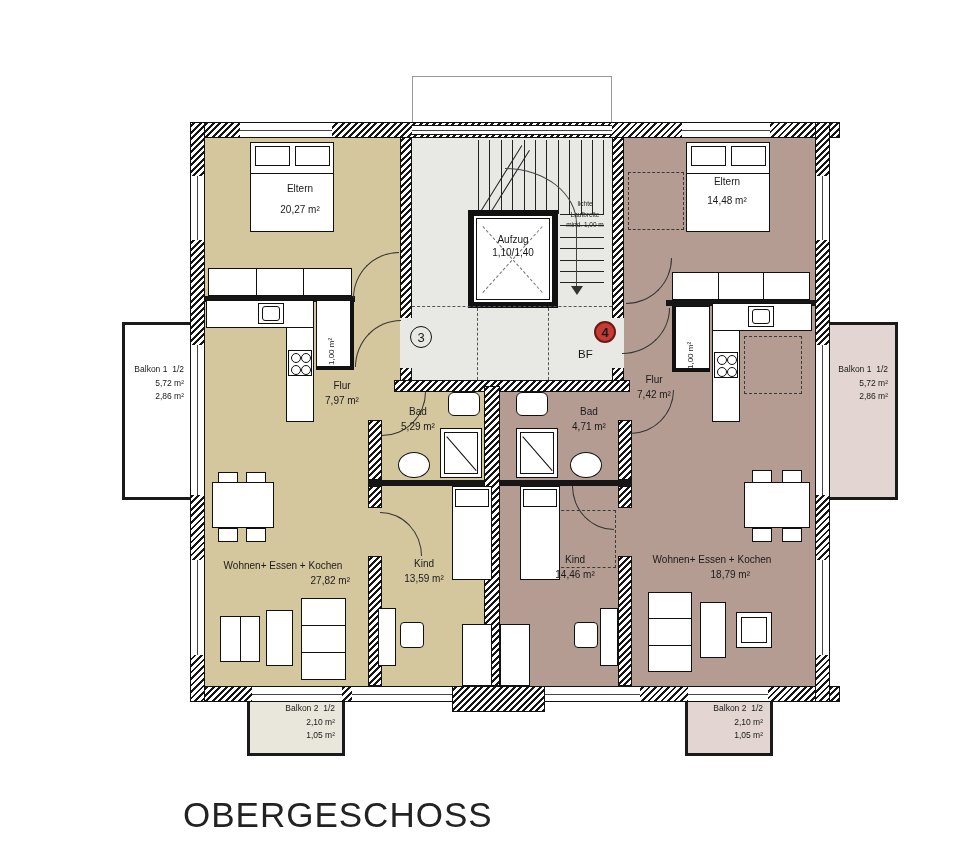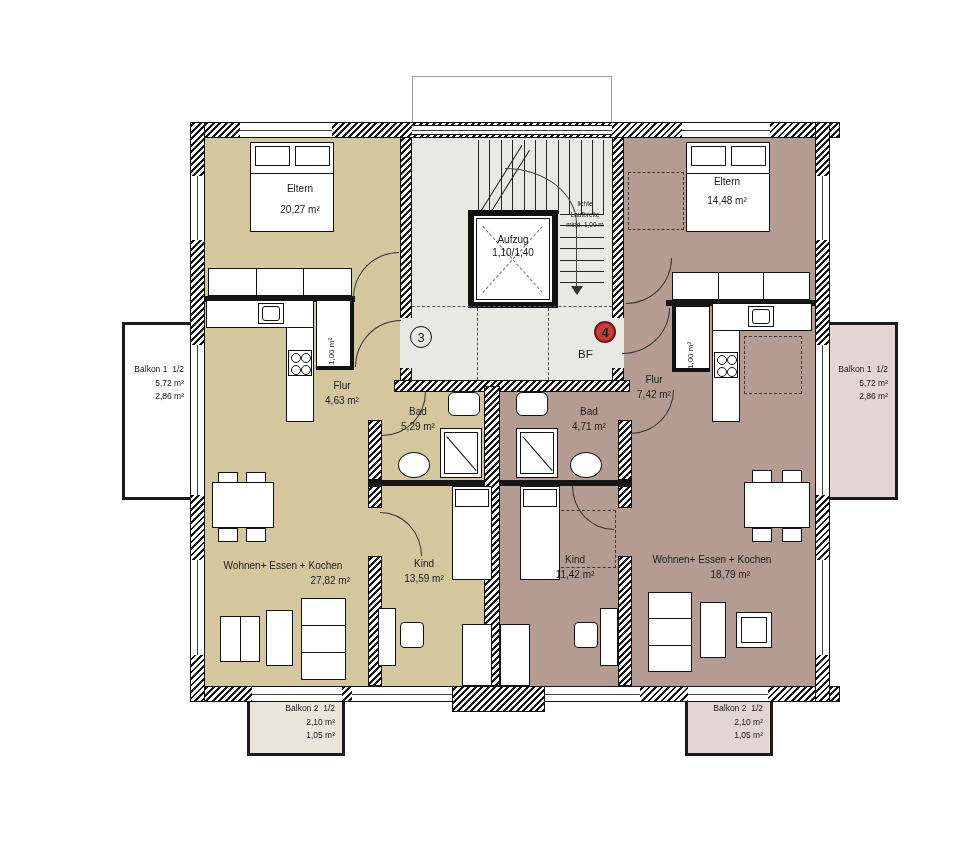--- a/index.html
+++ b/index.html
@@ -275,44 +275,45 @@
   <div class="a lbl" style="left:262px;top:178px;width:76px;line-height:2.1">
     <div>Eltern</div>
       <div>20,27 m²</div>
   </div>
   <div class="a lbl" style="left:692px;top:172px;width:70px;line-height:1.9">
     <div>Eltern</div>
       <div>14,48 m²</div>
   </div>
   <div class="a lbl" style="left:314px;top:378px;width:56px">
     <div>Flur</div>
-      <div>4,63 m²</div>
+      <div>7,97 m²</div>
   </div>
   <div class="a lbl" style="left:626px;top:372px;width:56px">
     <div>Flur</div>
       <div>7,42 m²</div>
   </div>
   <div class="a lbl" style="left:388px;top:404px;width:60px">
     <div>Bad</div>
       <div>5,29 m²</div>
   </div>
   <div class="a lbl" style="left:558px;top:404px;width:62px">
     <div>Bad</div>
       <div>4,71 m²</div>
   </div>
   <div class="a lbl" style="left:396px;top:556px;width:56px">
     <div>Kind</div>
       <div>13,59 m²</div>
   </div>
   <div class="a lbl" style="left:546px;top:552px;width:58px">
     <div>Kind</div>
-      <div>11,42 m²</div>
+      <div>14,46 m²</div>
   </div>
   <div class="a lbl" style="left:212px;top:558px;width:142px">
     <div>Wohnen+ Essen + Kochen</div>
     <div style="text-align:right;padding-right:4px">27,82 m²</div>
   </div>
   <div class="a lbl" style="left:644px;top:552px;width:136px">
     <div>Wohnen+ Essen + Kochen</div>
     <div style="text-align:right;padding-right:30px">18,79 m²</div>
   </div>
 
+  <div class="a title" style="left:183px;top:795px">OBERGESCHOSS</div>
 </div>
 
 </body></html>

